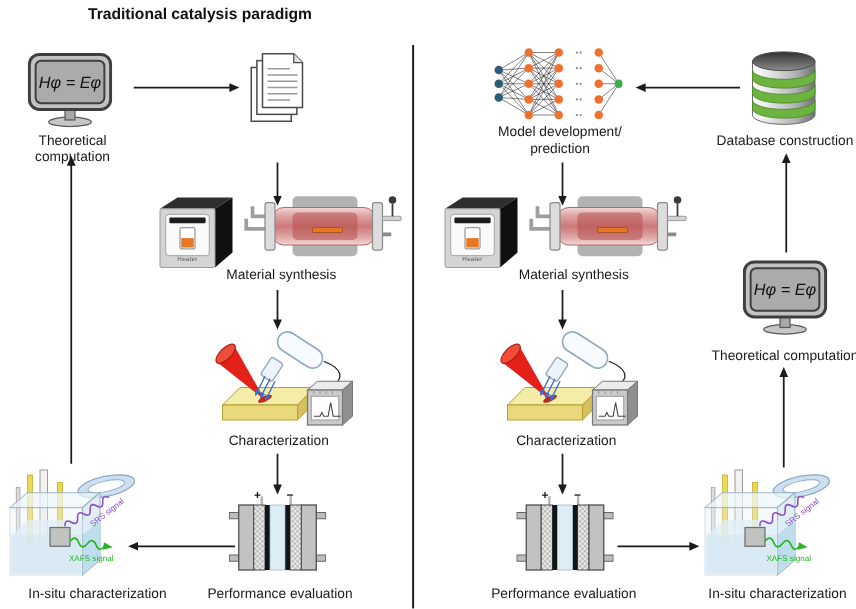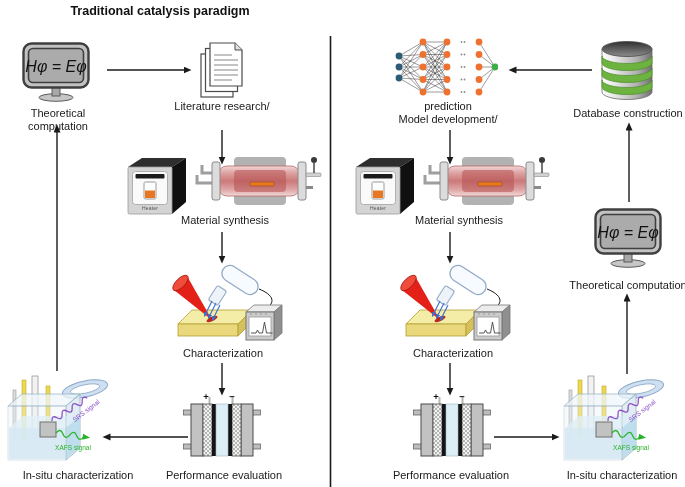--- a/index.html
+++ b/index.html
@@ -1,21 +1,21 @@
 <!DOCTYPE html>
 <html><head>
 <meta charset="utf-8">
 <style>
   html,body{margin:0;padding:0;background:#fff;}
   .canvas{position:relative;width:685px;height:487px;background:#fff;overflow:hidden;
           font-family:"Liberation Sans",sans-serif;color:#1a1a1a;}
   .stage{position:absolute;left:0;top:0;}
   .lbl{position:absolute;text-align:center;font-size:11px;line-height:13px;color:#1a1a1a;}
   .title{position:absolute;text-align:center;font-size:12.5px;font-weight:bold;color:#111;}
-  .formula{position:absolute;text-align:center;font-size:16px;font-style:italic;color:#111;}
+  .formula{position:absolute;text-align:center;font-size:13px;font-style:italic;color:#111;}
   .tiny{position:absolute;text-align:center;font-size:5px;color:#555;letter-spacing:0.2px;}
   .sign{position:absolute;text-align:center;font-size:9.5px;font-weight:bold;color:#111;line-height:9px;}
   .sig{position:absolute;text-align:center;font-size:6.5px;line-height:7px;}
   .sig.srs{color:#8a4fc8;transform:rotate(-38deg);}
   .sig.xafs{color:#28b428;}
 </style>
 </head>
 <body>
 
 <div class="canvas">
@@ -257,39 +257,38 @@
   <use href="#sym-monitor" x="594" y="208" width="68" height="60"></use>
   <use href="#sym-cell" x="558" y="374" width="126" height="94"></use>
 </svg>
 
 <div class="title" style="left:10px;top:4px;width:300px;">Traditional catalysis paradigm</div>
 
 <div class="formula" style="left:24px;top:58px;width:64px;">Hφ = Eφ</div>
 <div class="lbl" style="left:0px;top:107px;width:116px;">Theoretical computation</div>
 
 <div class="lbl" style="left:152px;top:100px;width:140px;">
-  <span style="display:block;">Literature research/</span>
 </div>
 
 <div class="lbl" style="left:155px;top:214px;width:140px;">Material synthesis</div>
 <div class="tiny" style="left:132px;top:205px;width:36px;">Heater</div>
 
 <div class="lbl" style="left:153px;top:347px;width:140px;">Characterization</div>
 
 <div class="lbl" style="left:154px;top:469px;width:140px;">Performance evaluation</div>
 <div class="sign" style="left:199px;top:392px;width:14px;">+</div>
 <div class="sign" style="left:225px;top:392px;width:14px;">−</div>
 
 <div class="lbl" style="left:8px;top:469px;width:140px;">In-situ characterization</div>
 <div class="sig srs" style="left:66px;top:407px;width:40px;">SRS signal</div>
 <div class="sig xafs" style="left:48px;top:444px;width:50px;">XAFS signal</div>
 
 <div class="lbl" style="left:378px;top:100px;width:140px;">
+  <span style="display:block;">Model development/</span>
   <span style="display:block;">prediction</span>
-  <span style="display:block;">Model development/</span>
 </div>
 <div class="lbl" style="left:558px;top:107px;width:140px;">Database construction</div>
 
 <div class="lbl" style="left:389px;top:214px;width:140px;">Material synthesis</div>
 <div class="tiny" style="left:360px;top:205px;width:36px;">Heater</div>
 
 <div class="lbl" style="left:383px;top:347px;width:140px;">Characterization</div>
 
 <div class="lbl" style="left:381px;top:469px;width:140px;">Performance evaluation</div>
 <div class="sign" style="left:429px;top:392px;width:14px;">+</div>

